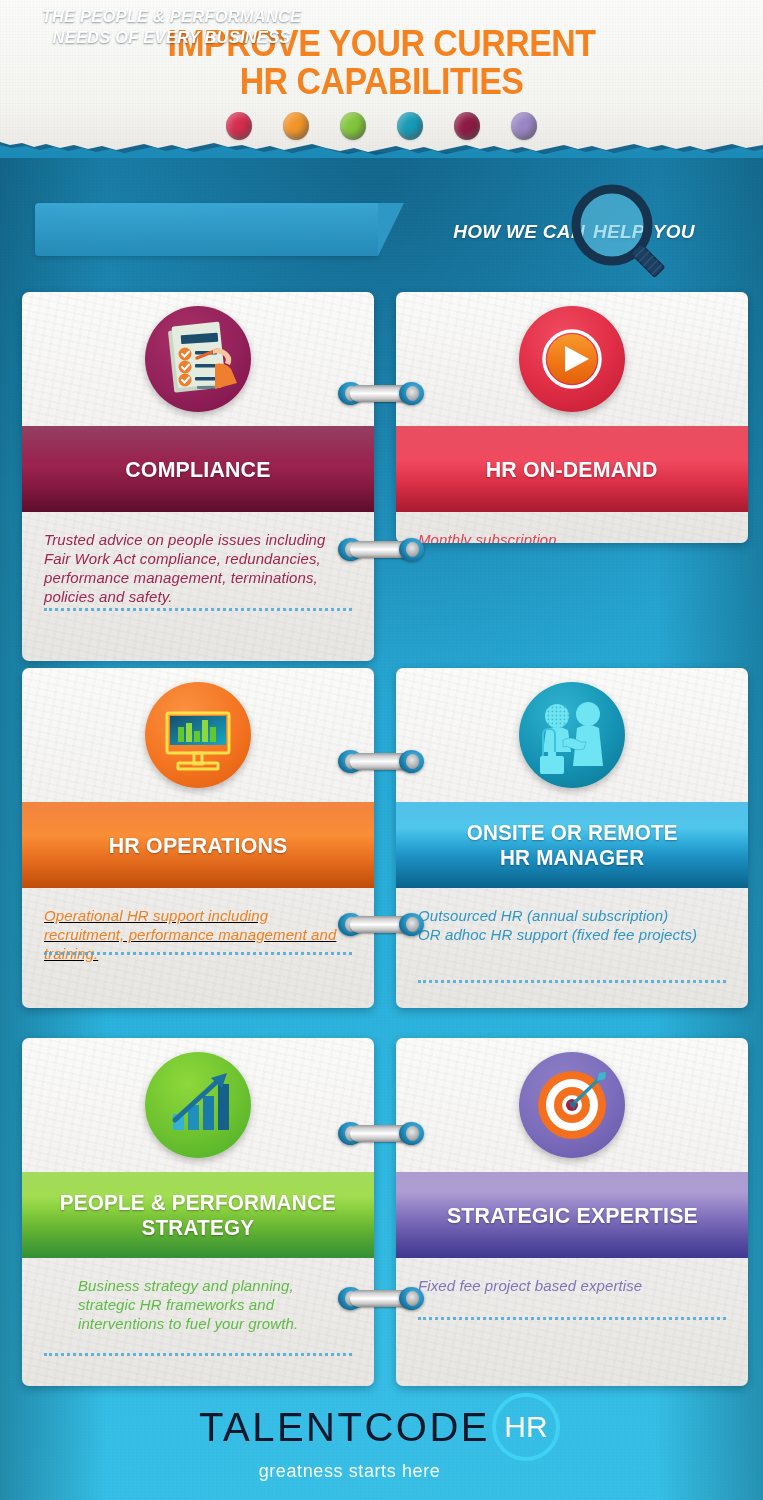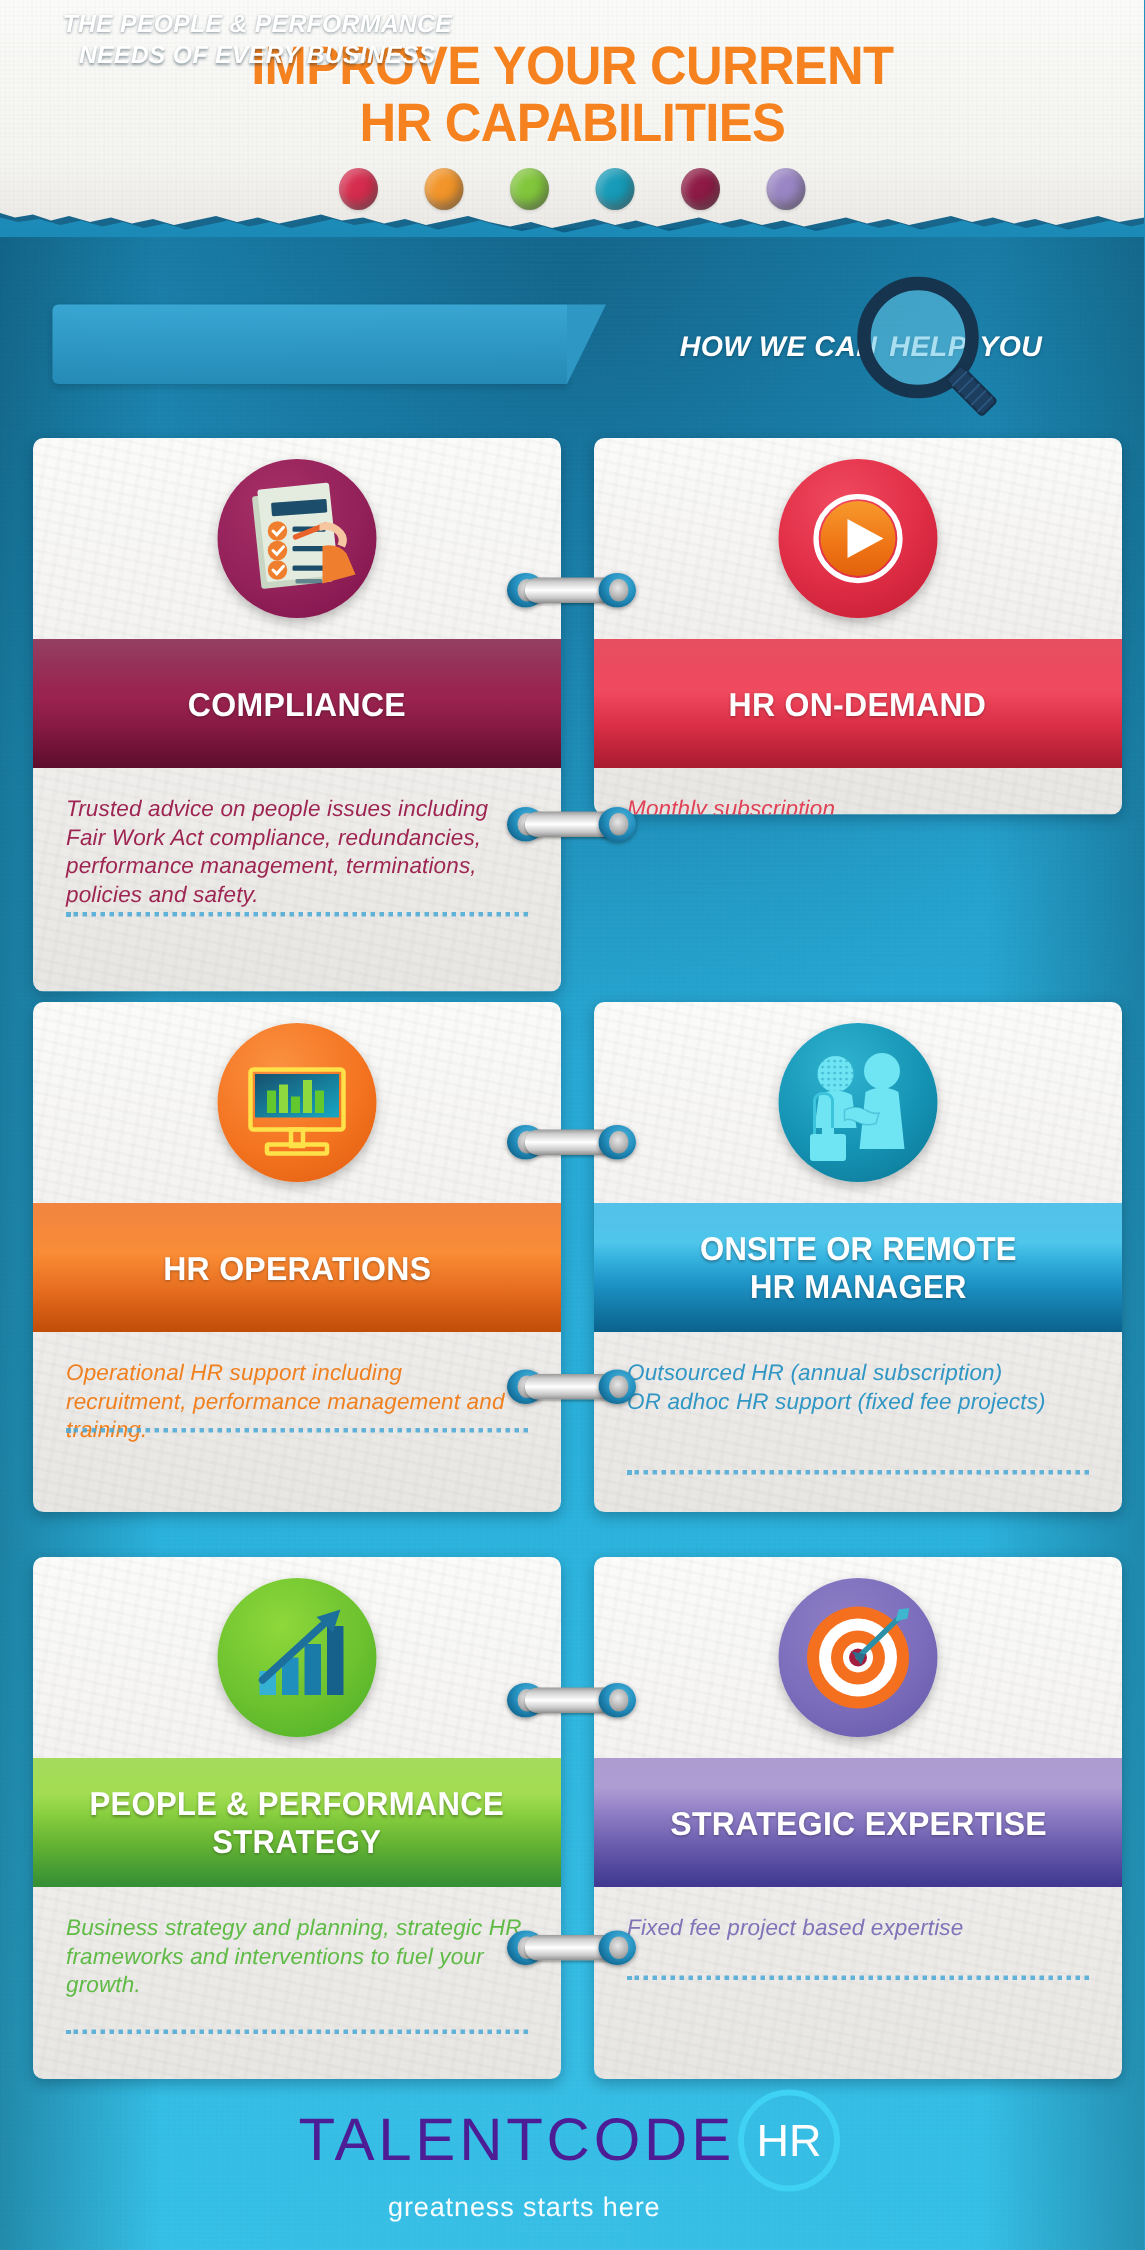--- a/index.html
+++ b/index.html
@@ -203,21 +203,21 @@
 
   
   .footer {
     position:absolute; left:0; bottom:18px; width:763px;
     text-align:center;
   }
   .logo-row {
     display:flex; align-items:center; justify-content:center; gap:4px;
   }
   .logo-word {
-    color:#4c1d95;
+    color:#0f172a;
     font-size:40px;
     letter-spacing:2.5px;
     font-weight:300;
     transform:scaleX(1.0);
   }
   .logo-badge {
     position:relative;
     width:76px; height:76px;
     margin-left:-6px;
   }
@@ -368,21 +368,21 @@
           <rect x="65" y="45" width="6" height="15" fill="#63c72e"></rect>
           <rect x="49" y="71" width="8" height="11" fill="none" stroke="#ffe14a" stroke-width="3"></rect>
           <rect x="33" y="81" width="40" height="6" rx="1" fill="none" stroke="#ffe14a" stroke-width="3"></rect>
         </svg>
       </div>
     </div>
   </div>
   <div class="banner" style="background:linear-gradient(180deg,#ef6a17 0%,#f98c35 38%,#f47421 68%,#e05909 100%);">
     <span>HR OPERATIONS</span>
   </div>
-  <div class="card-body" style="height:92px;">
+  <div class="card-body" style="height:92px;text-decoration:underline;">
     <div class="desc" style="color:#f0801f;">Operational HR support including recruitment, performance management and training.</div>
     <div class="dashline" style="bottom:25px;"></div>
   </div>
 </div>
 
 <div class="card" style="left:396px; top:668px; height:340px;">
   <div class="card-top">
     <div class="icon-wrap">
       <div class="icon-circle" style="background:radial-gradient(circle at 40% 28%, #2fb3cf 0%, #1593b4 55%, #0b7391 100%);">
         <svg viewBox="0 0 106 106" width="106" height="106">
@@ -435,21 +435,21 @@
       </div>
     </div>
   </div>
   <div class="banner" style="background:linear-gradient(180deg,#8fd339 0%,#9ddb47 28%,#6cbf35 66%,#3ca63d 100%);">
     <span>
       <span style="display:block;">PEOPLE &amp; PERFORMANCE</span>
       <span style="display:block;">STRATEGY</span>
     </span>
   </div>
   <div class="card-body" style="height:128px;">
-    <div class="desc" style="color:#5fbb45;">Business strategy and planning, strategic HR frameworks and interventions to fuel your growth.</div>
+    <div class="desc" style="color:#5fbb45;margin-left:34px;">Business strategy and planning, strategic HR frameworks and interventions to fuel your growth.</div>
     <div class="dashline" style="bottom:30px;"></div>
   </div>
 </div>
 
 <div class="card" style="left:396px; top:1038px; height:348px;">
   <div class="card-top">
     <div class="icon-wrap">
       <div class="icon-circle" style="background:radial-gradient(circle at 40% 30%, #8e7ec6 0%, #7b6dbb 55%, #6456a8 100%);">
         <svg viewBox="0 0 106 106" width="106" height="106">
           <circle cx="53" cy="53" r="34" fill="#f4701f"></circle>

